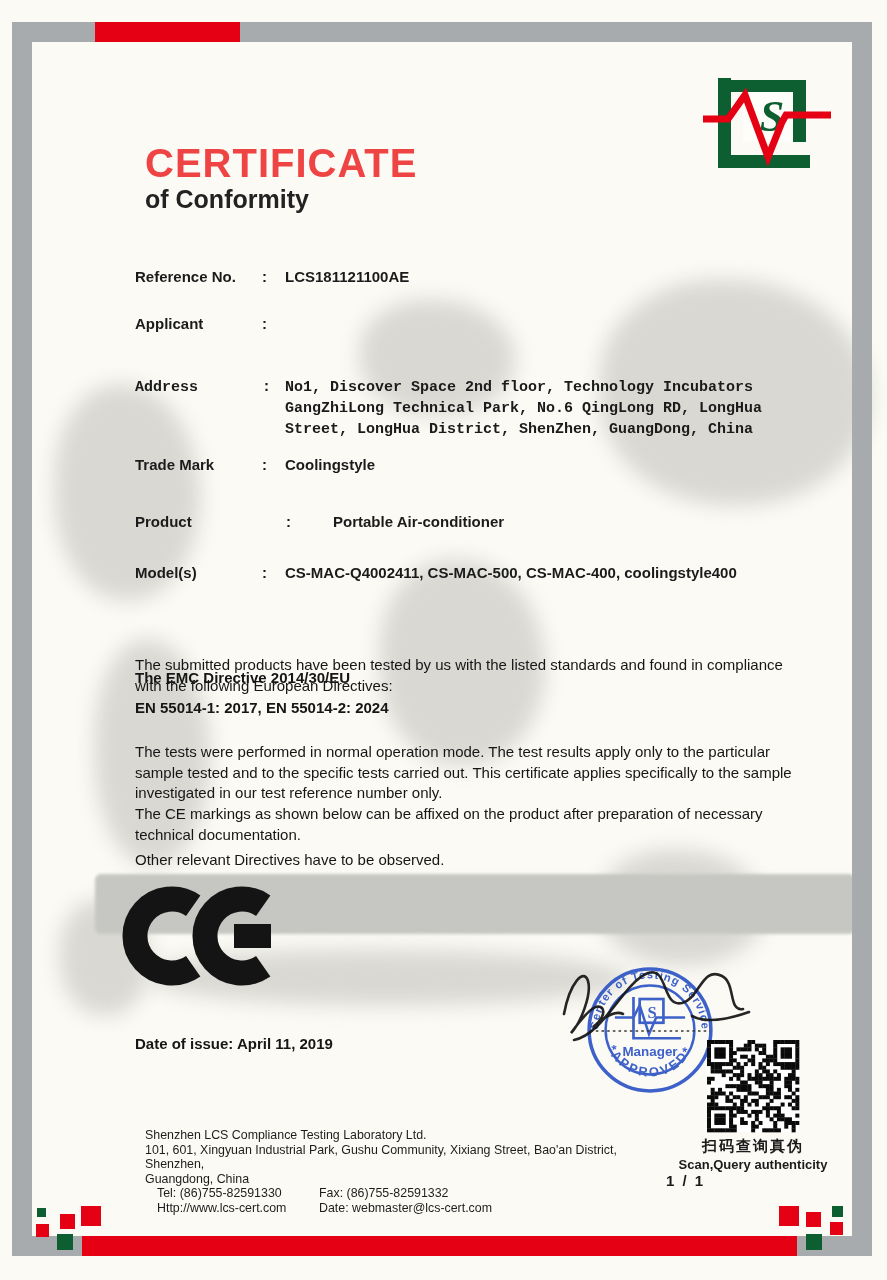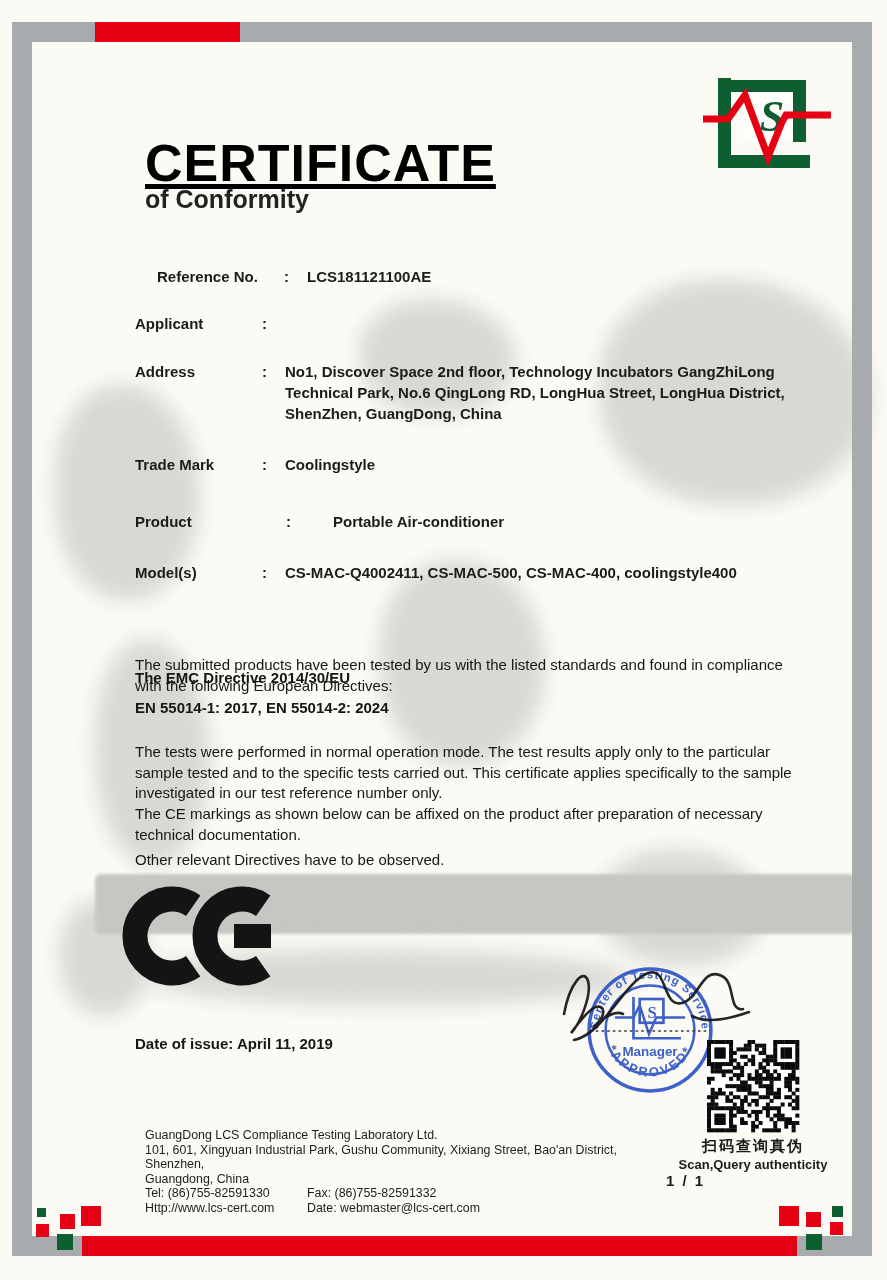--- a/index.html
+++ b/index.html
@@ -15,34 +15,34 @@
   .bar.red{background:#e60013;}
   .sq{position:absolute;}
   .sq.red{background:#e60013;}
   .sq.green{background:#0d5e31;}
   
   .wm{position:absolute;pointer-events:none;}
   .blob{position:absolute;background:#d9d8d3;filter:blur(10px);border-radius:45% 55% 50% 50%;}
   .band{position:absolute;background:#c6c7c3;border-radius:6px;filter:blur(1.5px);}
   
   #title{position:absolute;left:145px;top:142px;}
-  #title h1{margin:0;font-size:52px;line-height:42px;font-weight:700;letter-spacing:1px;color:#000000;text-decoration:underline;}
+  #title h1{margin:0;font-size:40px;line-height:42px;font-weight:700;letter-spacing:1px;color:#ef4444;}
   #title h2{margin:2px 0 0 0;font-size:25px;line-height:27px;font-weight:700;color:#222;}
   
   .frow{position:absolute;left:135px;width:660px;display:flex;font-size:15px;font-weight:700;line-height:21px;}
   .frow .lbl{width:127px;flex:none;}
   .frow .col{width:23px;flex:none;}
   .frow .val{width:500px;}
   
   .para{position:absolute;left:135px;font-size:15px;line-height:20.5px;color:#161616;}
   .para.b{font-weight:700;}
   
   #footer{position:absolute;left:145px;top:1128px;font-size:12.4px;line-height:14.6px;color:#1d1d1d;width:480px;}
   .f-cols{display:flex;}
-  .f-cols .c1{width:162px;flex:none;}
+  .f-cols .c1{width:162px;flex:none;margin-left:12px;}
   #page-no{position:absolute;left:666px;top:1172px;font-size:15px;font-weight:700;letter-spacing:2px;}
   
   #qr-wrap{position:absolute;left:657px;top:1040px;width:192px;text-align:center;}
   #qr-wrap svg{display:block;margin:0 auto;background:#fff;}
   .qr-cap-zh{font-size:15px;font-weight:700;margin-top:5px;letter-spacing:2px;}
   .qr-cap-en{font-size:13px;font-weight:700;margin-top:1px;}
   
   #stamp{position:absolute;left:586px;top:966px;opacity:.92;}
   #sig{position:absolute;left:542px;top:952px;}
   svg{overflow:visible;}
@@ -94,30 +94,30 @@
     <rect x="48" y="27" width="50" height="50" fill="#fdfdfa"></rect>
     <text x="77" y="66" text-anchor="middle" font-family="Liberation Serif, DejaVu Serif, serif" font-size="44" font-weight="700" font-style="italic" fill="#0d5e31">S</text>
     <polyline points="8,54 33,54 50,30 73,92 87,57 91,50 136,50" fill="none" stroke="#e60013" stroke-width="7"></polyline>
   </svg>
 
   <div id="title">
     <h1>CERTIFICATE</h1>
     <h2>of Conformity</h2>
   </div>
 
-  <div class="frow" style="top:266px;margin-left:22px;">
+  <div class="frow" style="top:266px;">
     <span class="lbl">Reference No.</span>
     <span class="col">:</span>
     <span class="val">LCS181121100AE</span>
   </div>
   <div class="frow" style="top:313px;">
     <span class="lbl">Applicant</span>
     <span class="col">:</span>
   </div>
-  <div class="frow" style="top:361px;">
+  <div class="frow" style="top:377px;font-family:Liberation Mono, monospace;">
     <span class="lbl">Address</span>
     <span class="col">:</span>
     <span class="val">No1, Discover Space 2nd floor, Technology Incubators GangZhiLong Technical Park, No.6 QingLong RD, LongHua Street, LongHua District, ShenZhen, GuangDong, China</span>
   </div>
   <div class="frow" style="top:454px;">
     <span class="lbl">Trade Mark</span>
     <span class="col">:</span>
     <span class="val">Coolingstyle</span>
   </div>
   <div class="frow" style="top:511px;gap:24px;">
@@ -503,21 +503,21 @@
           <rect x="66.24" y="88.32" width="4" height="4"></rect>
           <rect x="69.92" y="88.32" width="4" height="4"></rect>
           <rect x="84.64" y="88.32" width="4" height="4"></rect>
         </g>
     </svg>
     <div class="qr-cap-zh">扫码查询真伪</div>
     <div class="qr-cap-en">Scan,Query authenticity</div>
   </div>
 
   <div id="footer">
-    <div>GuangDong LCS Compliance Testing Laboratory Ltd.</div>
+    <div>Shenzhen LCS Compliance Testing Laboratory Ltd.</div>
     <div>101, 601, Xingyuan Industrial Park, Gushu Community, Xixiang Street, Bao'an District, Shenzhen,</div>
     <div>Guangdong, China</div>
     <div class="f-cols">
       <span class="c1">Tel: (86)755-82591330</span>
       <span>Fax: (86)755-82591332</span>
     </div>
     <div class="f-cols">
       <span class="c1">Http://www.lcs-cert.com</span>
       <span>Date: webmaster@lcs-cert.com</span>
     </div>

